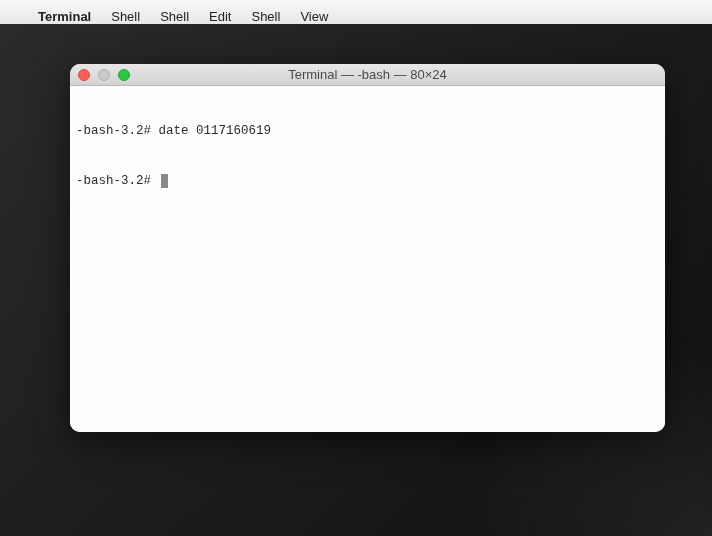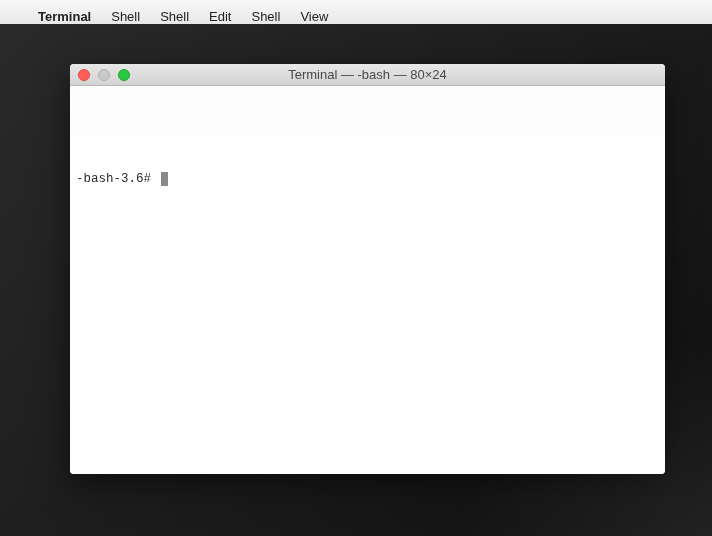--- a/index.html
+++ b/index.html
@@ -39,28 +39,27 @@
     .desktop {
       width: 100%;
       height: calc(100% - 24px);
       background: linear-gradient(135deg, #2a2a2a 0%, #1a1a1a 60%, #0f0f0f 100%);
       position: relative;
       padding-top: 40px;
       padding-left: 70px;
     }
     .terminal-window {
       width: 595px;
-      height: 410px;
+      height: 368px;
       background: #fdfdfd;
-      border-radius: 4px;
+      border-radius: 10px;
       box-shadow: 0 10px 35px rgba(0,0,0,0.55);
       overflow: hidden;
       display: flex;
       flex-direction: column;
-      gap: 48px;
     }
     .titlebar {
       height: 22px;
       background: linear-gradient(to bottom, #e7e7e7, #d3d3d3);
       border-bottom: 1px solid #b8b8b8;
       display: flex;
       align-items: center;
       position: relative;
       padding: 0 8px;
     }
@@ -135,17 +134,18 @@
   <div class="terminal-window">
     <div class="titlebar">
       <div class="traffic-lights">
         <div class="traffic-light tl-close"></div>
         <div class="traffic-light tl-min"></div>
         <div class="traffic-light tl-max"></div>
       </div>
       <div class="window-title">Terminal — -bash — 80×24</div>
     </div>
     <div class="terminal-body">
-      <span class="terminal-line"><span>-bash-3.6# </span><span class="cursor-block"></span></span>
+      <span class="terminal-line">-bash-3.2# date 0117160619</span>
+      <span class="terminal-line"><span>-bash-3.2# </span><span class="cursor-block"></span></span>
     </div>
   </div>
   <div class="screen-glare"></div>
 </div>
 
 </body></html>

